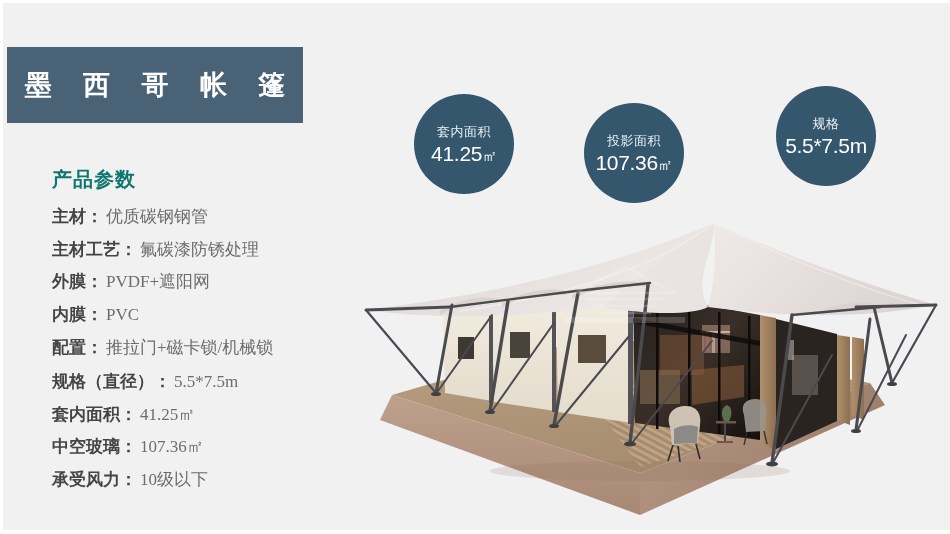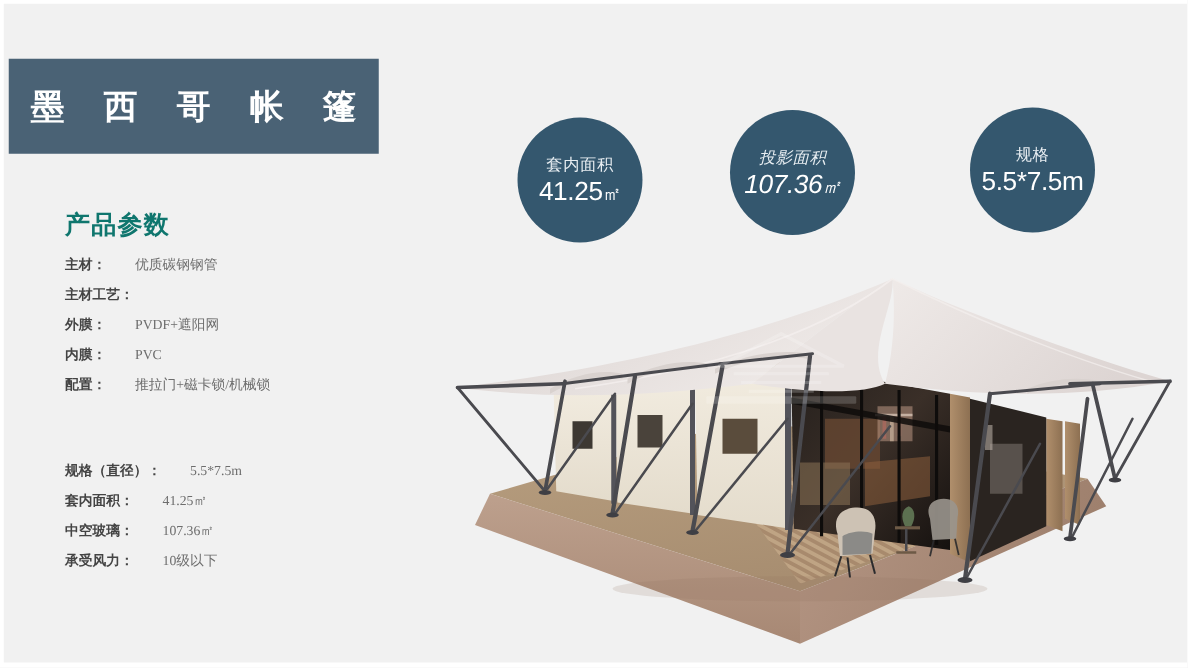--- a/index.html
+++ b/index.html
@@ -70,23 +70,22 @@
     letter-spacing: 1px;
     margin-bottom: 12px;
     white-space: nowrap;
   }
 
   .spec-row {
     display: flex;
     align-items: baseline;
     white-space: nowrap;
     margin-bottom: 8px;
-    font-size: 11px;
+    font-size: 17px;
     line-height: 1.45;
-    gap: 20px;
   }
   .spec-label {
     color: #444444;
     font-weight: bold;
     flex: 0 0 auto;
   }
   .spec-value {
     color: #6d6d6d;
     font-weight: normal;
     margin-left: 3px;
@@ -100,21 +99,21 @@
     border-radius: 50%;
     background: #34576e;
     color: #ffffff;
     display: flex;
     flex-direction: column;
     align-items: center;
     justify-content: center;
     text-align: center;
   }
   .badge-1 { left: 414px; top: 94px; }
-  .badge-2 { left: 584px; top: 88px; font-style: italic; }
+  .badge-2 { left: 584px; top: 103px; }
   .badge-3 { left: 776px; top: 86px; align-items: center; }
 
   .badge-label {
     font-size: 13px;
     letter-spacing: 0.5px;
     margin-bottom: 1px;
     white-space: nowrap;
     color: #e8eef2;
   }
   .badge-value {
@@ -172,20 +171,21 @@
 
   <div class="section section-products">
     <div class="section-title">产品参数</div>
 
     <div class="spec-row">
       <span class="spec-label">主材：</span>
       <span class="spec-value">优质碳钢钢管</span>
     </div>
     <div class="spec-row">
       <span class="spec-label">主材工艺：</span>
+      <span class="spec-value">氟碳漆防锈处理</span>
     </div>
     <div class="spec-row">
       <span class="spec-label">外膜：</span>
       <span class="spec-value">PVDF+遮阳网</span>
     </div>
     <div class="spec-row">
       <span class="spec-label">内膜：</span>
       <span class="spec-value">PVC</span>
     </div>
     <div class="spec-row">

